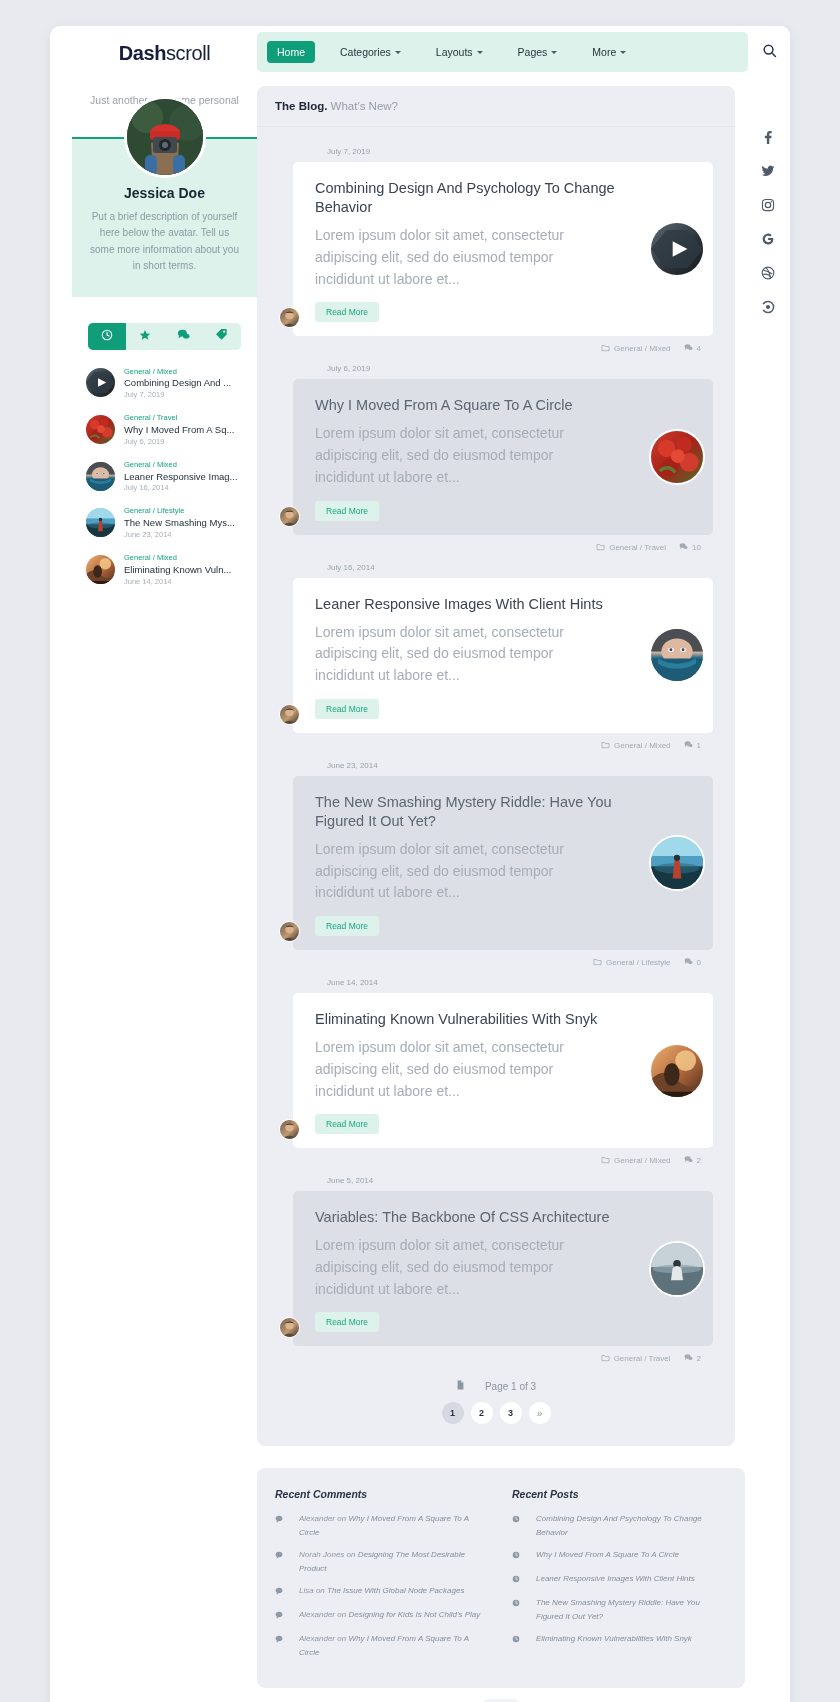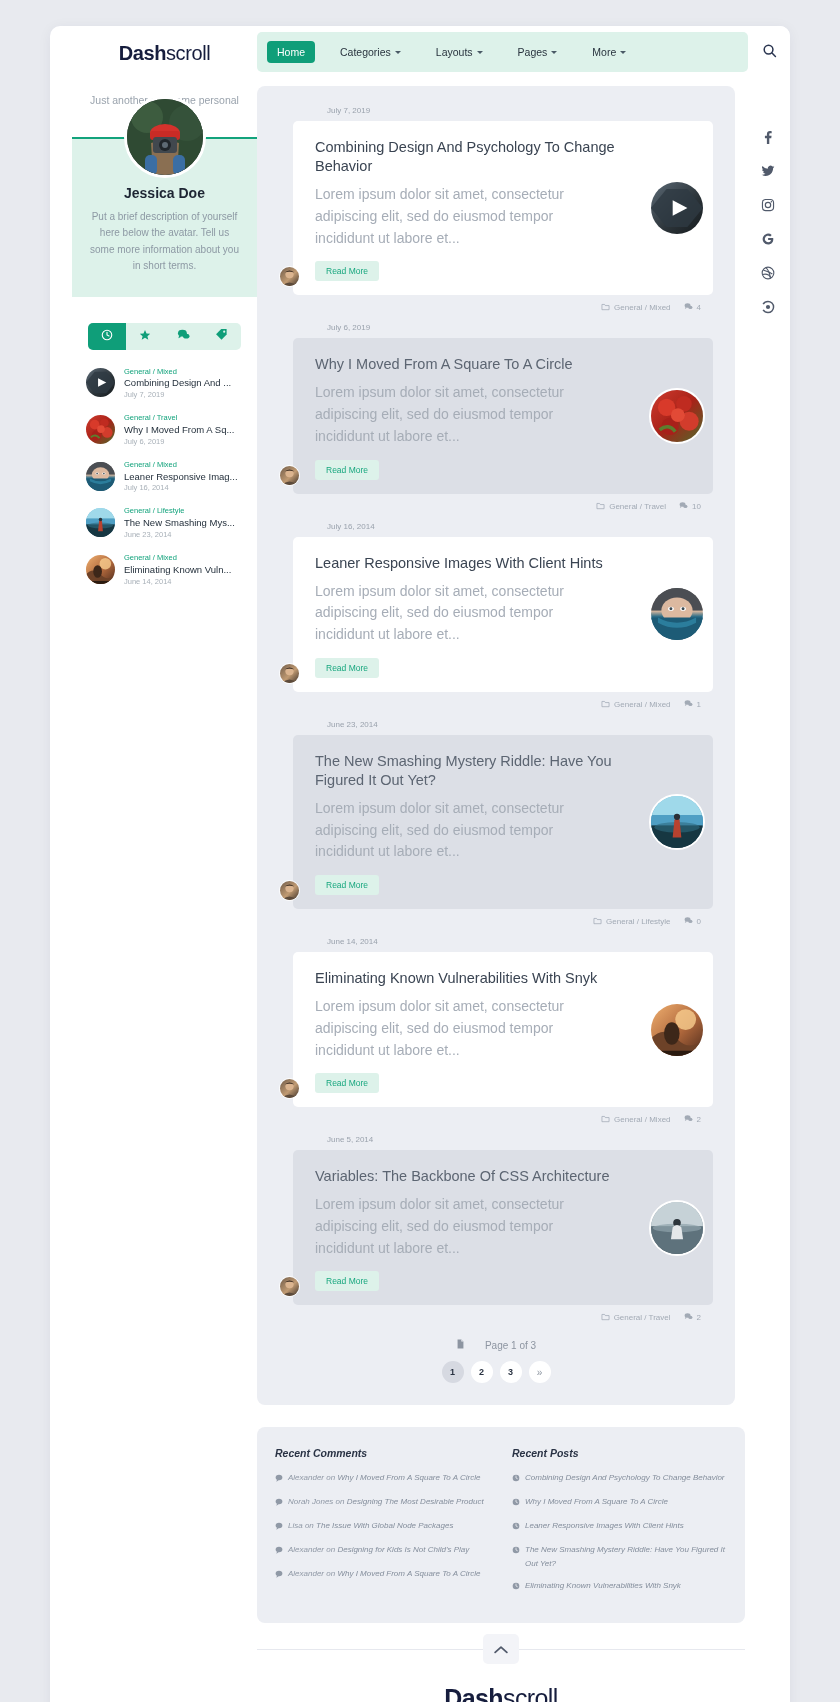--- a/index.html
+++ b/index.html
@@ -336,21 +336,21 @@
     font-weight: 700;
     color: #2a3345;
     margin-bottom: 12px;
   }
   .wrow {
     font-size: 8px;
     line-height: 1.75;
     color: #9099a6;
     margin-bottom: 8px;
     display: flex;
-    gap: 5px;
+    gap: 16px;
   }
   .wrow .wi { flex: 0 0 auto; margin-top: 2px; color: #9099a6; }
   .wrow .lnk { color: #848e9c; }
 
   
   .footer {
     margin: 0 45px 0 185px;
     border-top: 1px solid #e6e8ee;
     margin-top: 26px;
     padding-top: 34px;
@@ -602,20 +602,24 @@
             <span class="mini-txt">
               <span class="mini-cat" style="display:block">General / Mixed</span>
               <span class="mini-title" style="display:block">Eliminating Known Vuln...</span>
               <span class="mini-date" style="display:block">June 14, 2014</span>
             </span>
           </div>
         </div>
     </div>
 
     <div class="main">
+      <div class="blog-head">
+        <b>The Blog.</b>
+        <span>What's New?</span>
+      </div>
       <div class="feed" id="feed-host">
           <div class="post">
             <div class="post-date">July 7, 2019</div>
             <div class="post-row">
               <span class="post-author"><svg width="100%" height="100%" viewBox="0 0 24 24">
                   <rect width="24" height="24" fill="url(#g-ava)"></rect>
                   <circle cx="12" cy="9" r="5.2" fill="#dbb48f"></circle>
                   <path d="M2 24 q10 -9 20 0Z" fill="#5c4a3a"></path>
                   <path d="M6 7 q6 -6 12 0 q-6 -2 -12 0Z" fill="#4a382a"></path>
                 </svg></span>

